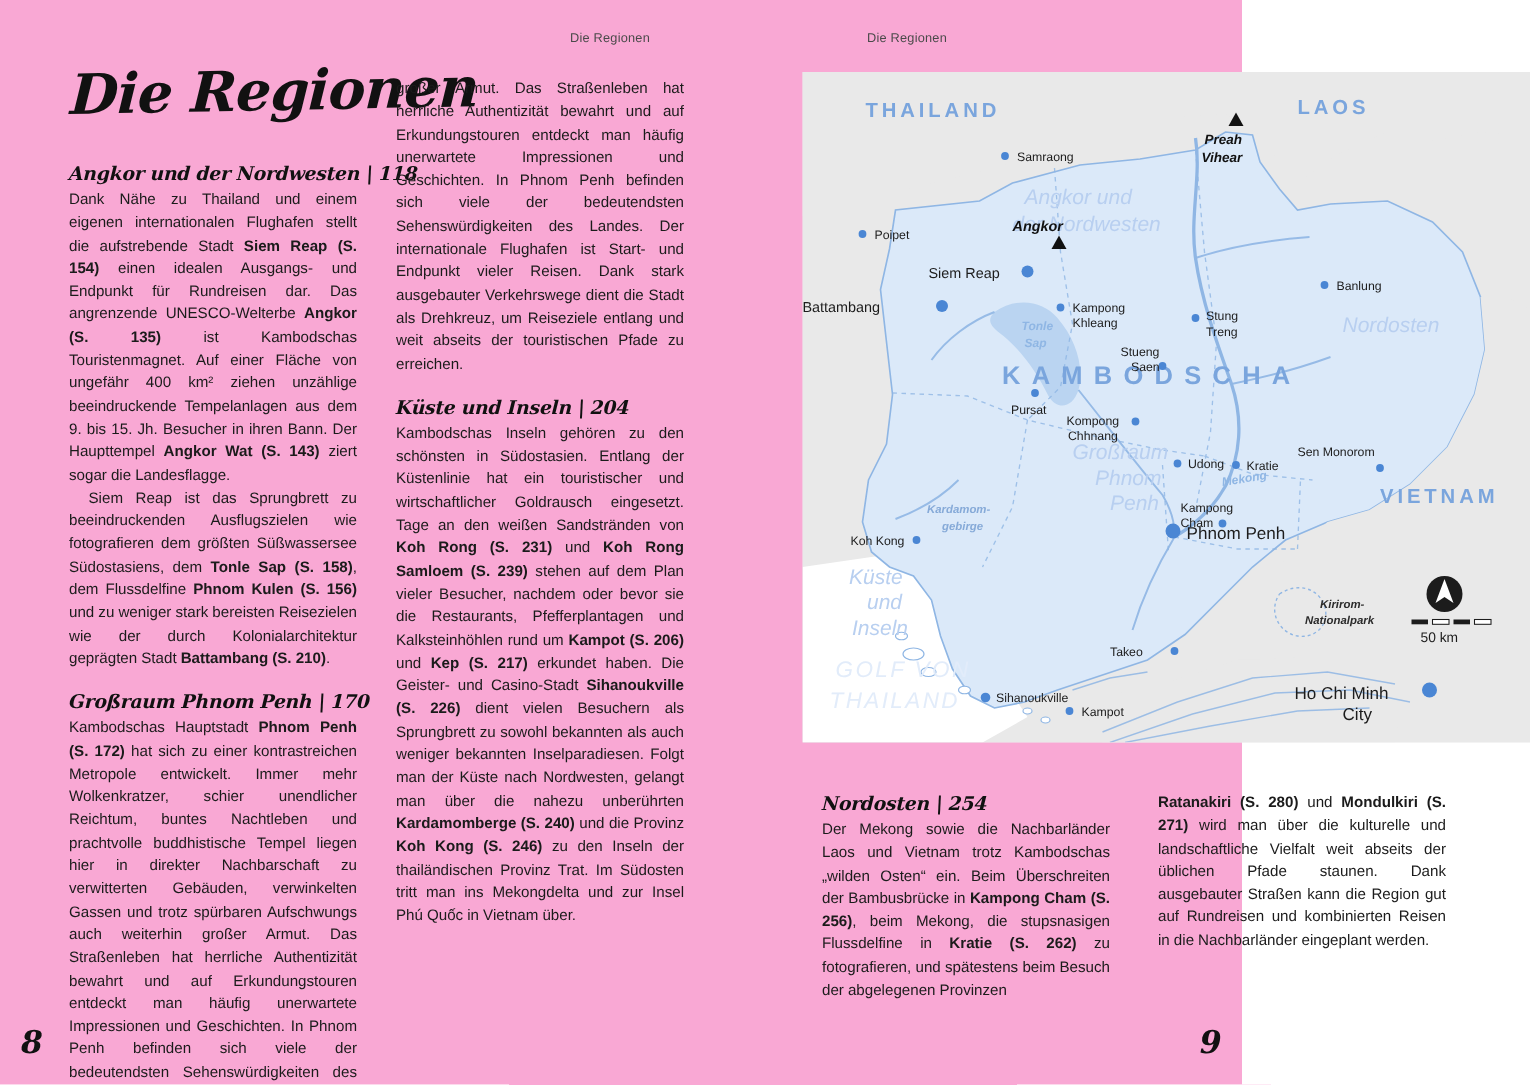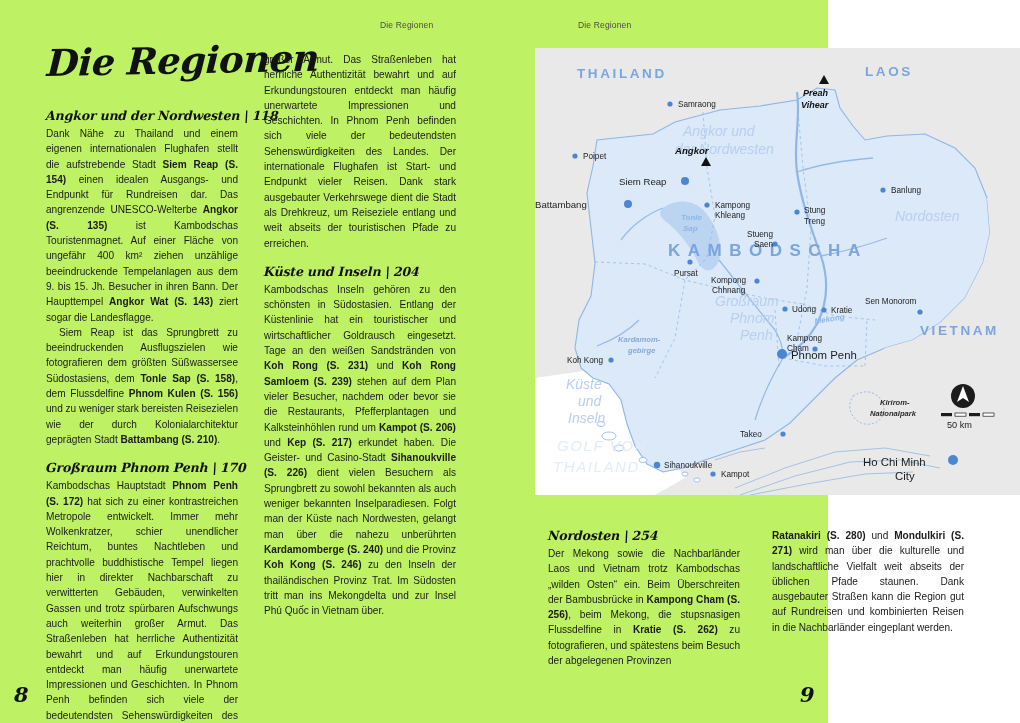--- a/index.html
+++ b/index.html
@@ -3,21 +3,21 @@
 <meta charset="utf-8">
 <style>
   * { box-sizing: border-box; }
   html, body {
     margin: 0; padding: 0;
     width: 1020px; height: 723px;
     background: #ffffff;
     font-family: "Liberation Sans", sans-serif;
     overflow: hidden;
   }
-  .spread { position: relative; width: 828px; height: 723px; background:#bef264; }
+  .spread { position: relative; width: 828px; height: 723px; background:#f9a8d4; }
 
   
   .runhead {
     position: absolute; top: 20px;
     font-size: 8.5px; color: #4a4a4a; letter-spacing: .15px;
     font-family: "Liberation Sans", sans-serif;
   }
   .runhead.left  { left: 380px; }
   .runhead.right { left: 578px; }
 

